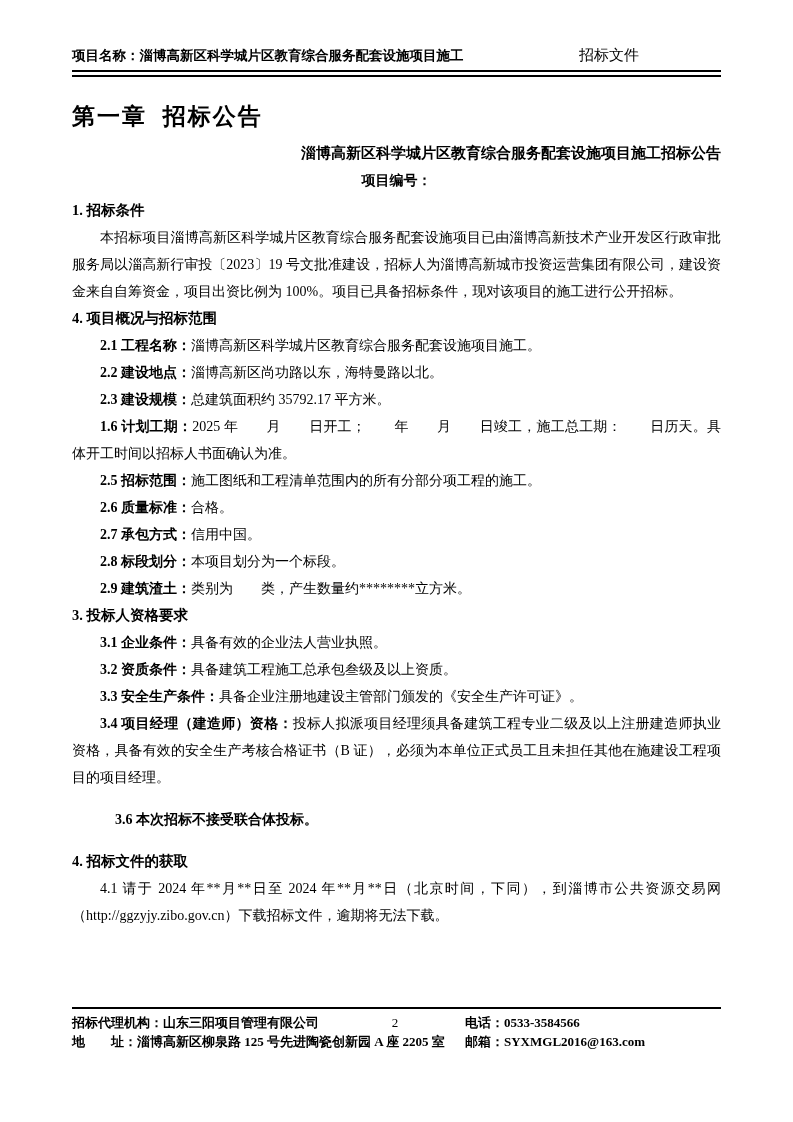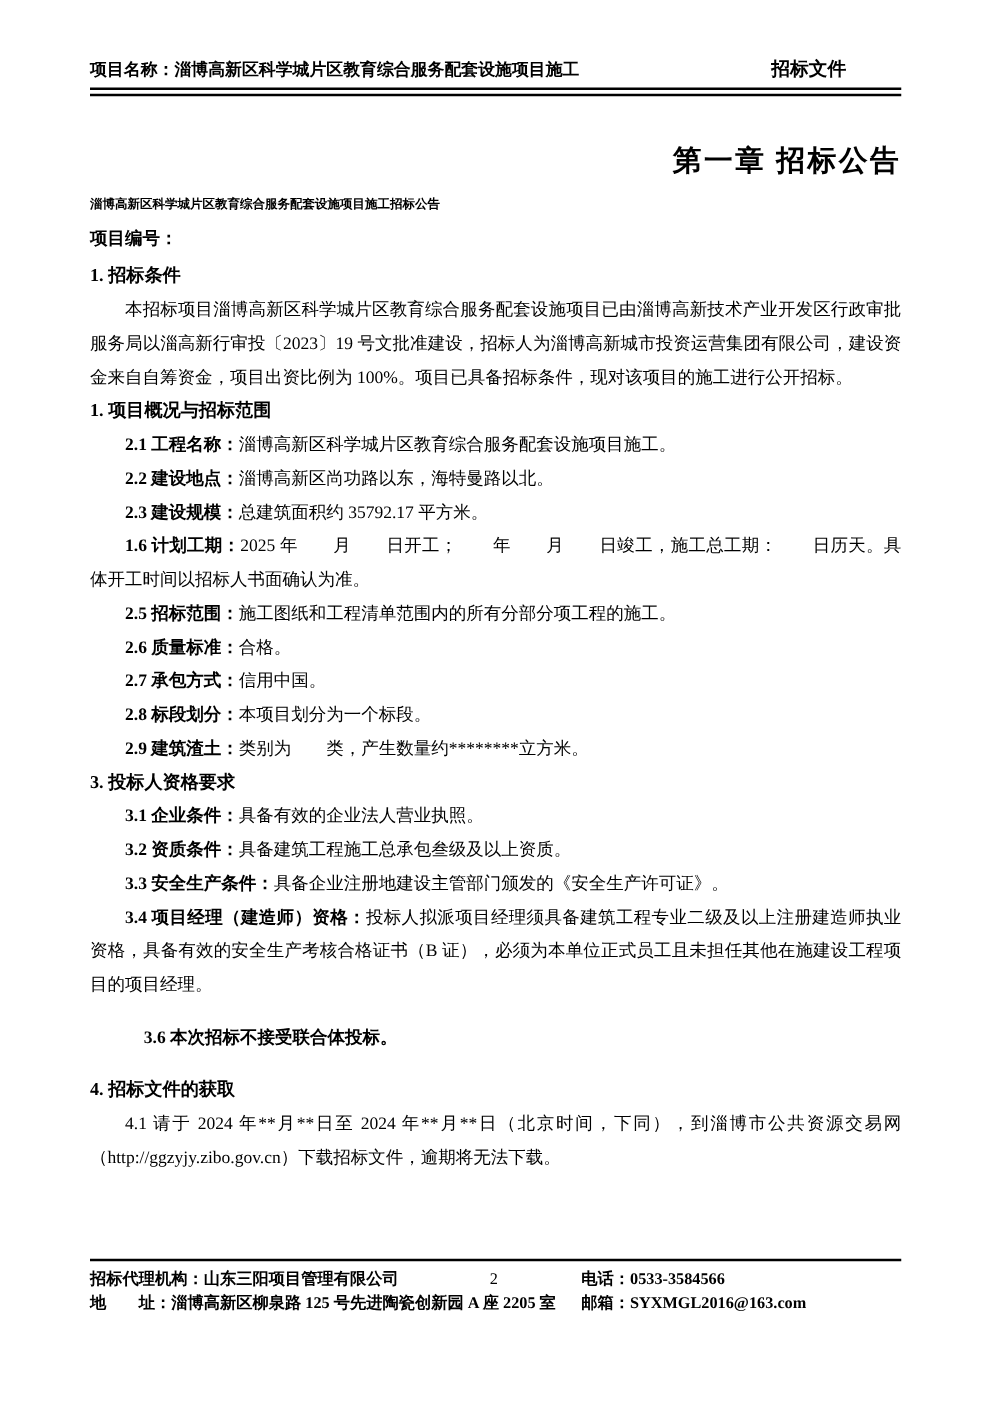--- a/index.html
+++ b/index.html
@@ -8,28 +8,28 @@
     width: 793px; height: 1122px;
     background: #ffffff; color: #000000;
     font-family: "Liberation Serif", "DejaVu Serif", serif;
   }
   .page { position: relative; width: 793px; height: 1122px; overflow: hidden; background: #fff; }
 
   
   .header { position: absolute; left: 72px; top: 46px; width: 649px; }
   .header-row { display: flex; align-items: baseline; justify-content: flex-end; }
   .header-left { font-weight: bold; font-size: 13.5px; flex: 1; white-space: nowrap; }
-  .header-right { font-weight: bold; font-size: 15px; margin-right: 44px; white-space: nowrap; }
+  .header-right { font-weight: normal; font-size: 15px; margin-right: 82px; white-space: nowrap; }
   .header-rule { margin-top: 5px; height: 7px; border-top: 2.5px solid #000; border-bottom: 2px solid #000; }
 
   
   .content { position: absolute; left: 72px; top: 88px; width: 649px; }
-  .doc-title { font-size: 23px; font-weight: bold; text-align: right; margin: 26px 0 0 0; line-height: 30px; letter-spacing: 2px; }
-  .doc-subtitle { font-size: 10px; font-weight: bold; text-align: left; margin-top: 9px; line-height: 22px; }
-  .proj-no { font-size: 14px; font-weight: bold; text-align: left; margin-top: 7px; line-height: 20px; }
+  .doc-title { font-size: 23px; font-weight: bold; text-align: left; margin: 15px 0 0 0; line-height: 30px; letter-spacing: 2px; font-family: Liberation Mono, monospace; }
+  .doc-subtitle { font-size: 15px; font-weight: bold; text-align: right; margin-top: 9px; line-height: 22px; }
+  .proj-no { font-size: 14px; font-weight: bold; text-align: center; margin-top: 7px; line-height: 20px; }
   .body-text { margin-top: 6px; }
   .sec-h { font-size: 14.5px; font-weight: bold; line-height: 27px; margin: 0; }
   .para, .item { font-size: 14px; line-height: 27px; margin: 0; text-indent: 2em; text-align: justify; }
   .item .lbl { font-weight: bold; }
   .item-bold { font-size: 14px; font-weight: bold; line-height: 27px; margin: 15px; text-indent: 2em; }
 
   
   .footer { position: absolute; left: 72px; top: 1007px; width: 649px; font-weight: bold; font-size: 13px; }
   .footer-rule { border-top: 2px solid #000; margin-bottom: 4px; }
   .footer-row { position: relative; height: 19px; line-height: 19px; white-space: nowrap; }
@@ -52,21 +52,21 @@
 
   <div class="content">
     <h1 class="doc-title">第一章 招标公告</h1>
     <div class="doc-subtitle">淄博高新区科学城片区教育综合服务配套设施项目施工招标公告</div>
     <div class="proj-no">项目编号：</div>
 
     <div class="body-text">
       <p class="sec-h">1. 招标条件</p>
       <p class="para">本招标项目淄博高新区科学城片区教育综合服务配套设施项目已由淄博高新技术产业开发区行政审批服务局以淄高新行审投〔2023〕19 号文批准建设，招标人为淄博高新城市投资运营集团有限公司，建设资金来自自筹资金，项目出资比例为 100%。项目已具备招标条件，现对该项目的施工进行公开招标。</p>
 
-      <p class="sec-h">1. 项目概况与招标范围</p>
+      <p class="sec-h">4. 项目概况与招标范围</p>
       <p class="item"><span class="lbl">2.1 工程名称：</span><span>淄博高新区科学城片区教育综合服务配套设施项目施工。</span></p>
       <p class="item"><span class="lbl">2.2 建设地点：</span><span>淄博高新区尚功路以东，海特曼路以北。</span></p>
       <p class="item"><span class="lbl">2.3 建设规模：</span><span>总建筑面积约 35792.17 平方米。</span></p>
       <p class="item"><span class="lbl">1.6 计划工期：</span><span>2025 年　　月　　日开工；　　年　　月　　日竣工，施工总工期：　　日历天。具体开工时间以招标人书面确认为准。</span></p>
       <p class="item"><span class="lbl">2.5 招标范围：</span><span>施工图纸和工程清单范围内的所有分部分项工程的施工。</span></p>
       <p class="item"><span class="lbl">2.6 质量标准：</span><span>合格。</span></p>
       <p class="item"><span class="lbl">2.7 承包方式：</span><span>信用中国。</span></p>
       <p class="item"><span class="lbl">2.8 标段划分：</span><span>本项目划分为一个标段。</span></p>
       <p class="item"><span class="lbl">2.9 建筑渣土：</span><span>类别为　　类，产生数量约********立方米。</span></p>
 

